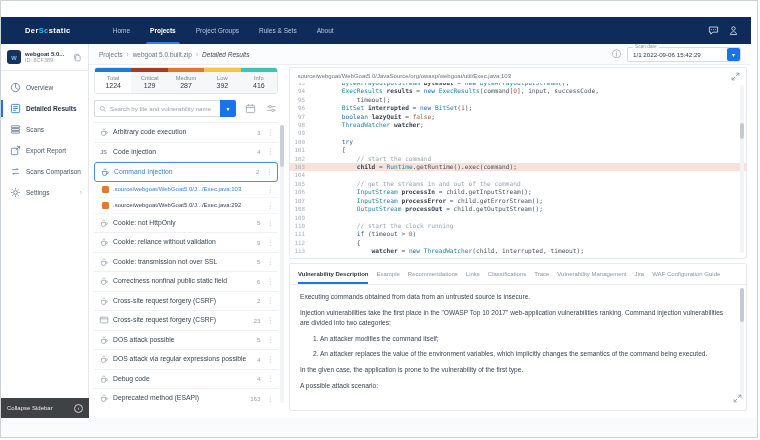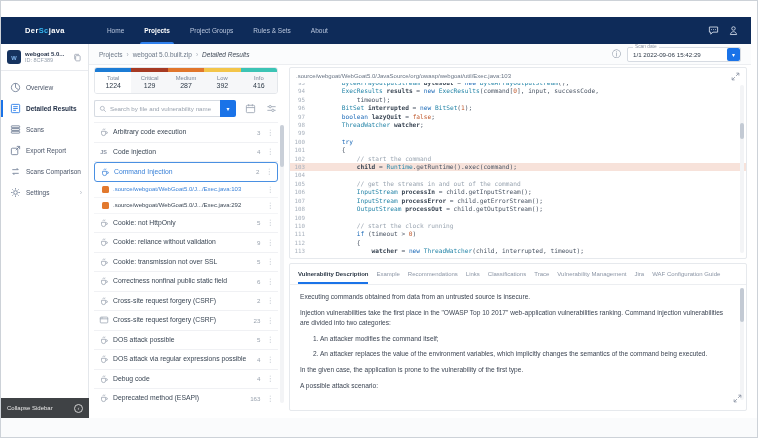--- a/index.html
+++ b/index.html
@@ -114,21 +114,21 @@
   #desc-scrollbar { position:absolute; right:2px; top:24px; width:4px; height:112px; background:#f3f4f6; border-radius:2px; }
   #desc-scrollbar .thumb { width:4px; height:34px; background:#c3cad4; border-radius:2px; }
   #desc-expand { position:absolute; right:4px; bottom:3px; }
 </style>
 </head>
 <body>
 
 <div id="frame">
 
   <div id="navbar">
-    <div class="logo"><span>Der</span><span class="accent">Sc</span><span>java</span></div>
+    <div class="logo"><span>Der</span><span class="accent">Sc</span><span>static</span></div>
     <div id="nav-menu">
         <div class="nav-item">Home</div>
         <div class="nav-item active">Projects</div>
         <div class="nav-item">Project Groups</div>
         <div class="nav-item">Rules &amp; Sets</div>
         <div class="nav-item">About</div>
       </div>
     <div id="nav-right">
       <span><svg viewBox="0 0 12 12">
             <path d="M1.5 2.2h9v5.6H5.4L3 10V7.8H1.5z"></path>

